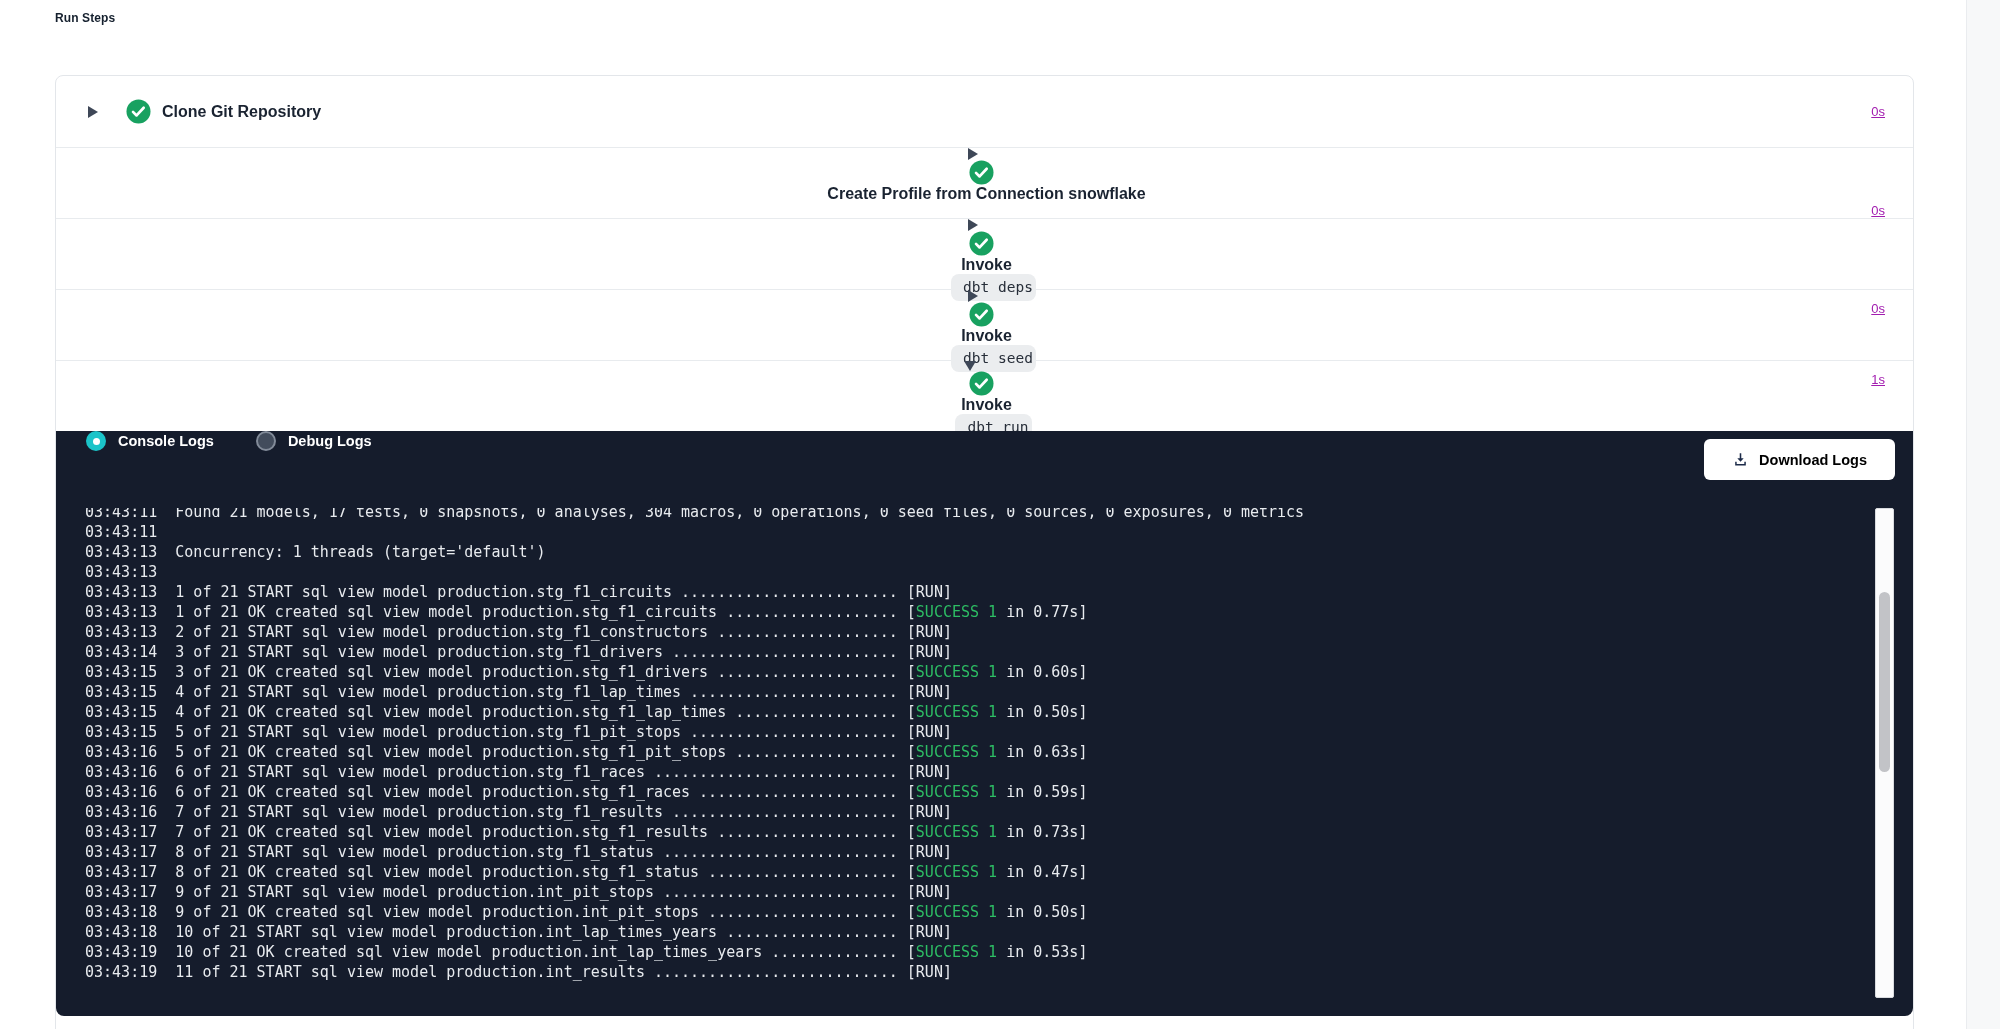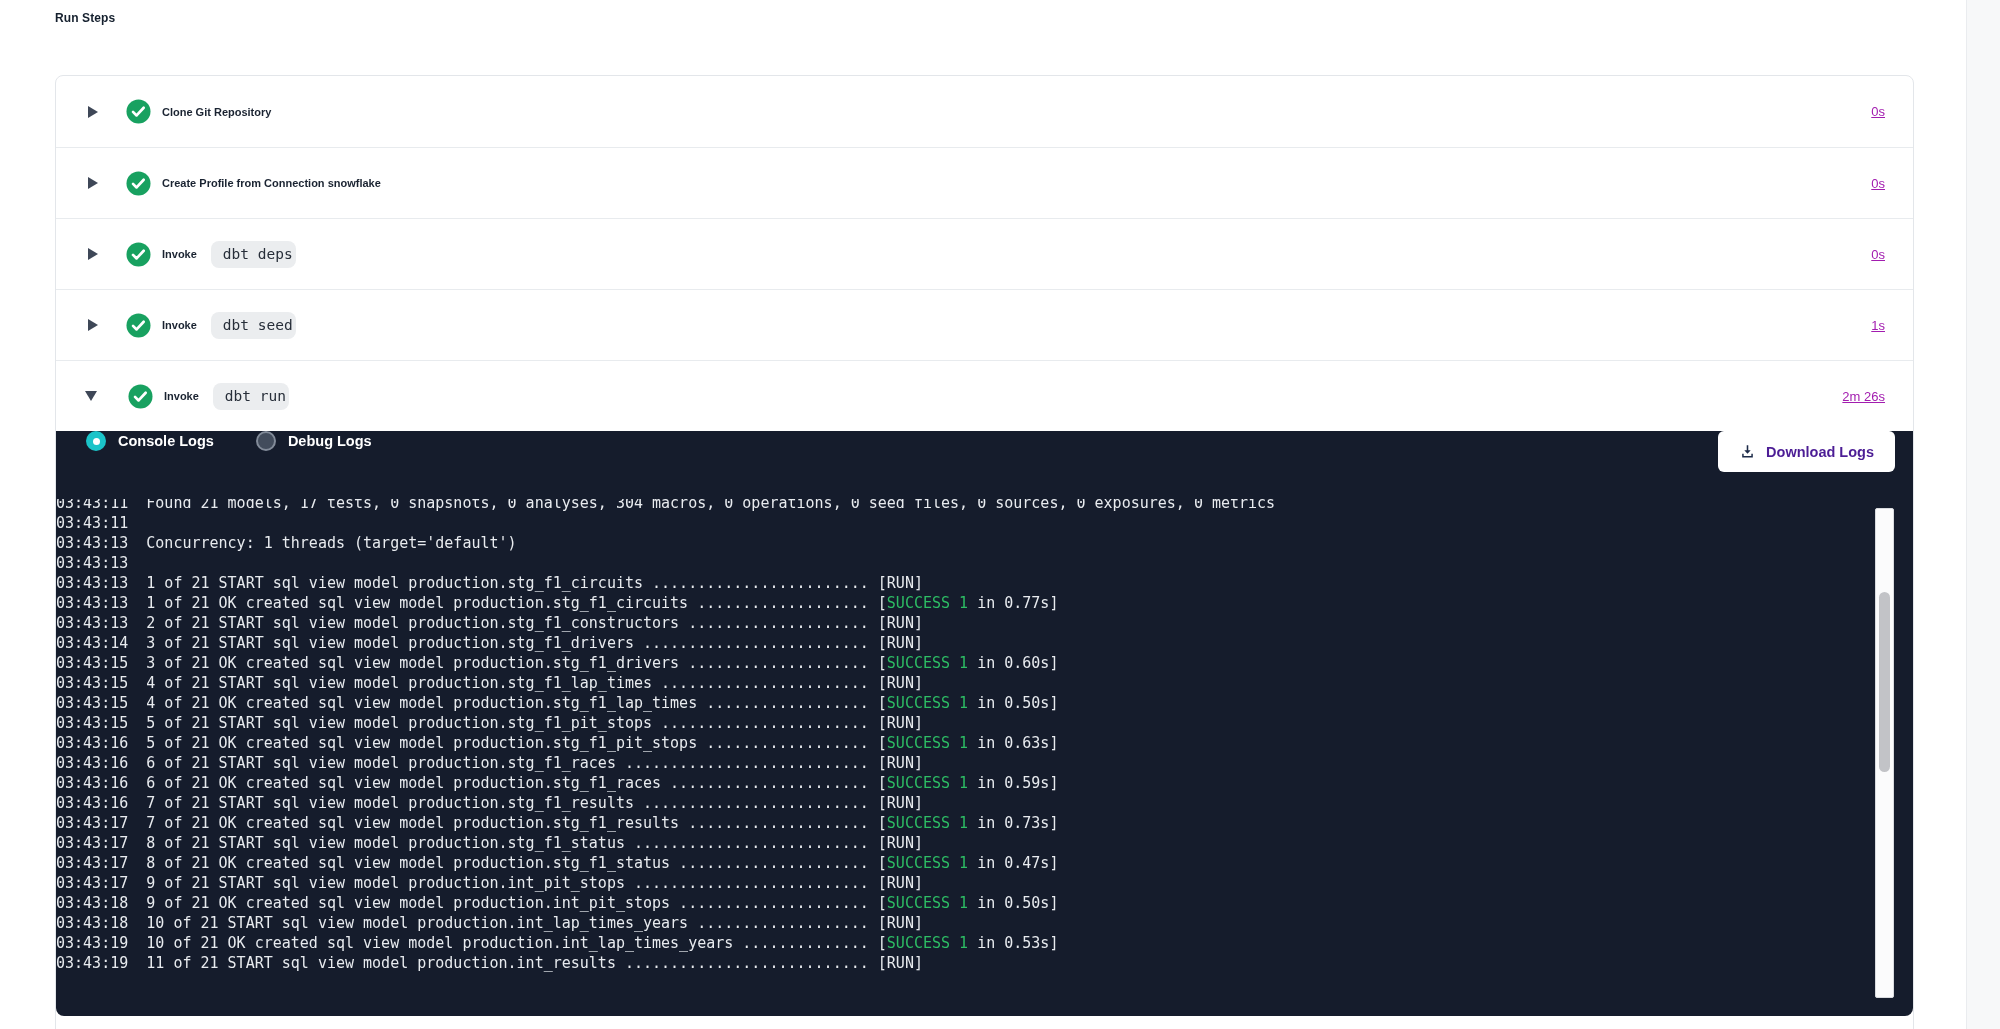--- a/index.html
+++ b/index.html
@@ -9,31 +9,31 @@
   .side-gutter { position:absolute; left:1966px; top:0; width:34px; height:1029px;
                  background:#f7f8f9; border-left:1px solid #eaecef; }
 
   .page-title { position:absolute; left:55px; top:11px; font-size:12px; font-weight:700;
                 color:#15202e; letter-spacing:.1px; }
 
   .steps-card { position:absolute; left:55px; top:75px; width:1859px; height:968px;
                 background:#ffffff; border:1px solid #e3e6ea; border-radius:8px; overflow:hidden; }
 
   .step-row { display:flex; align-items:center; height:71px; padding:0 28px 0 32px; cursor:pointer; }
-  .step-row + .step-row { border-top:1px solid #e8ebee; }
+  .step-row + .step-row { border-top:1px solid #e8ebee;flex-direction:column; }
 
   .caret { width:0; height:0; margin-right:28px; flex:0 0 auto;
            border-left:10px solid #3e4757; border-top:6.5px solid transparent;
            border-bottom:6.5px solid transparent; }
   .caret.down { border-left:6.5px solid transparent; border-right:6.5px solid transparent;
                 border-top:10px solid #3e4757; border-bottom:none; margin-right:31px; margin-left:-3px; }
 
   .check { width:25px; height:25px; margin-right:11px; flex:0 0 auto; display:block; }
 
-  .step-title { font-size:11px; font-weight:700; color:#1a2331; }
+  .step-title { font-size:16px; font-weight:700; color:#1a2331; }
 
   .step-badge { margin-left:14px; background:#ebedef; color:#272e39; border-radius:8px;
                 font-family:"DejaVu Sans Mono", monospace; font-size:14.5px;
                 padding:5px 3px 6px 12px; }
 
   .step-duration { margin-left:auto; font-size:13px; color:#a21caf;text-decoration:underline; }
 
   .log-panel { position:relative; width:100%; height:585px; background:var(--panel-bg,#151c2c);
                border-radius:0 0 8px 8px; }
 
@@ -42,25 +42,25 @@
 
   .radio-group { display:flex; align-items:center; margin-right:42px; cursor:pointer; }
   .radio { width:20px; height:20px; border-radius:50%; margin-right:12px; position:relative; flex:0 0 auto; }
   .radio.sel { background:var(--radio-teal,#1bc4c9); }
   .radio.sel::after { content:""; position:absolute; left:6.5px; top:6.5px; width:7px; height:7px;
                       border-radius:50%; background:#ffffff; }
   .radio.unsel { background:#424c5c; border:2px solid #828b99; }
   .radio-label { color:#ffffff; font-size:14.5px; font-weight:700; }
 
   .dl-btn { margin-left:auto; height:41px; background:#ffffff; border:none; border-radius:6px;
-            display:flex; align-items:center; gap:10px; padding:0 21px; cursor:pointer;
-            font-family:"Liberation Sans", sans-serif; font-size:14.5px; font-weight:600; color:#4c1d95; }
+            display:flex; align-items:center; gap:10px; padding:0 28px; cursor:pointer;
+            font-family:"Liberation Sans", sans-serif; font-size:14.5px; font-weight:600; color:#000000;margin-top:8px; }
 
-  .log-view { position:absolute; top:68px; left:0; width:1815px; height:501px;
-              overflow:hidden; }
+  .log-view { position:absolute; top:77px; left:0; width:1815px; height:501px;
+              overflow:hidden; padding-left:29px; }
   .log-content { margin-top:-6px; }
   .log-line { font-family:"DejaVu Sans Mono", monospace; font-size:15px; line-height:20px;
               height:20px; color:#e8ebef; white-space:pre; }
   .log-line .green { color:var(--success-green,#2dbd64); }
 
   .log-scrollbar { position:absolute; right:19px; top:77px; width:19px; height:490px;
                    background:#fbfbfc; border:1px solid #d9dbdf; border-radius:2px; }
   .log-scroll-thumb { position:absolute; left:3px; top:83px; width:11px; height:180px;
                       background:#c2c3c7; border-radius:6px; }
 </style>

